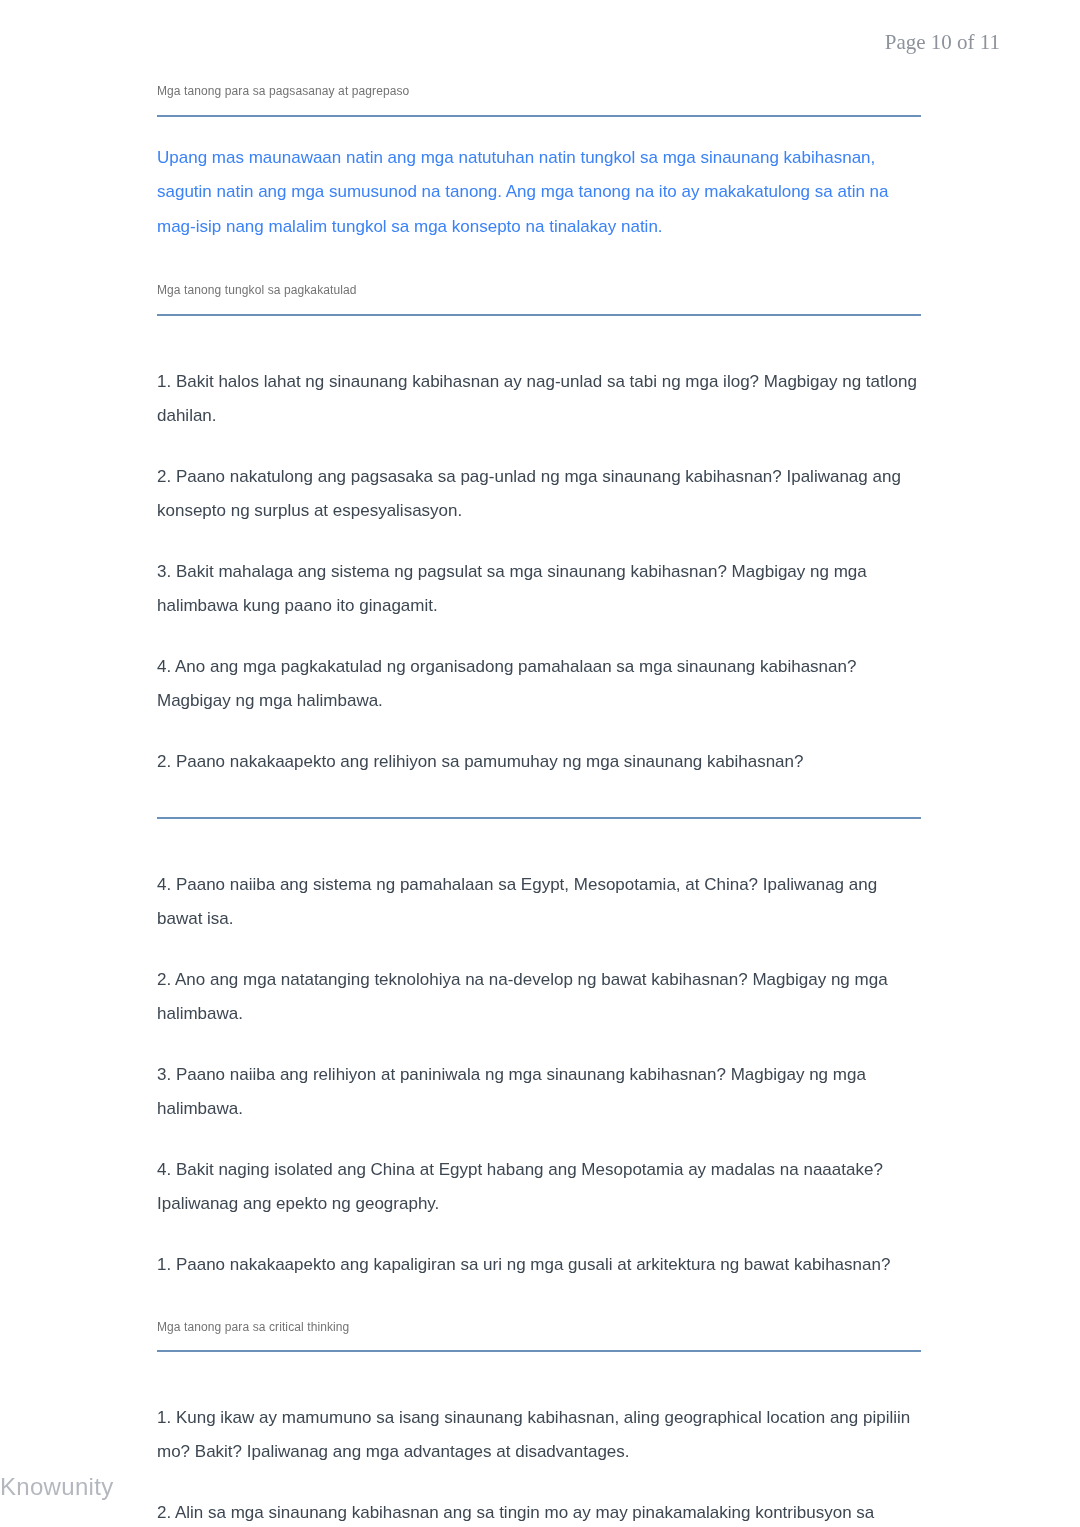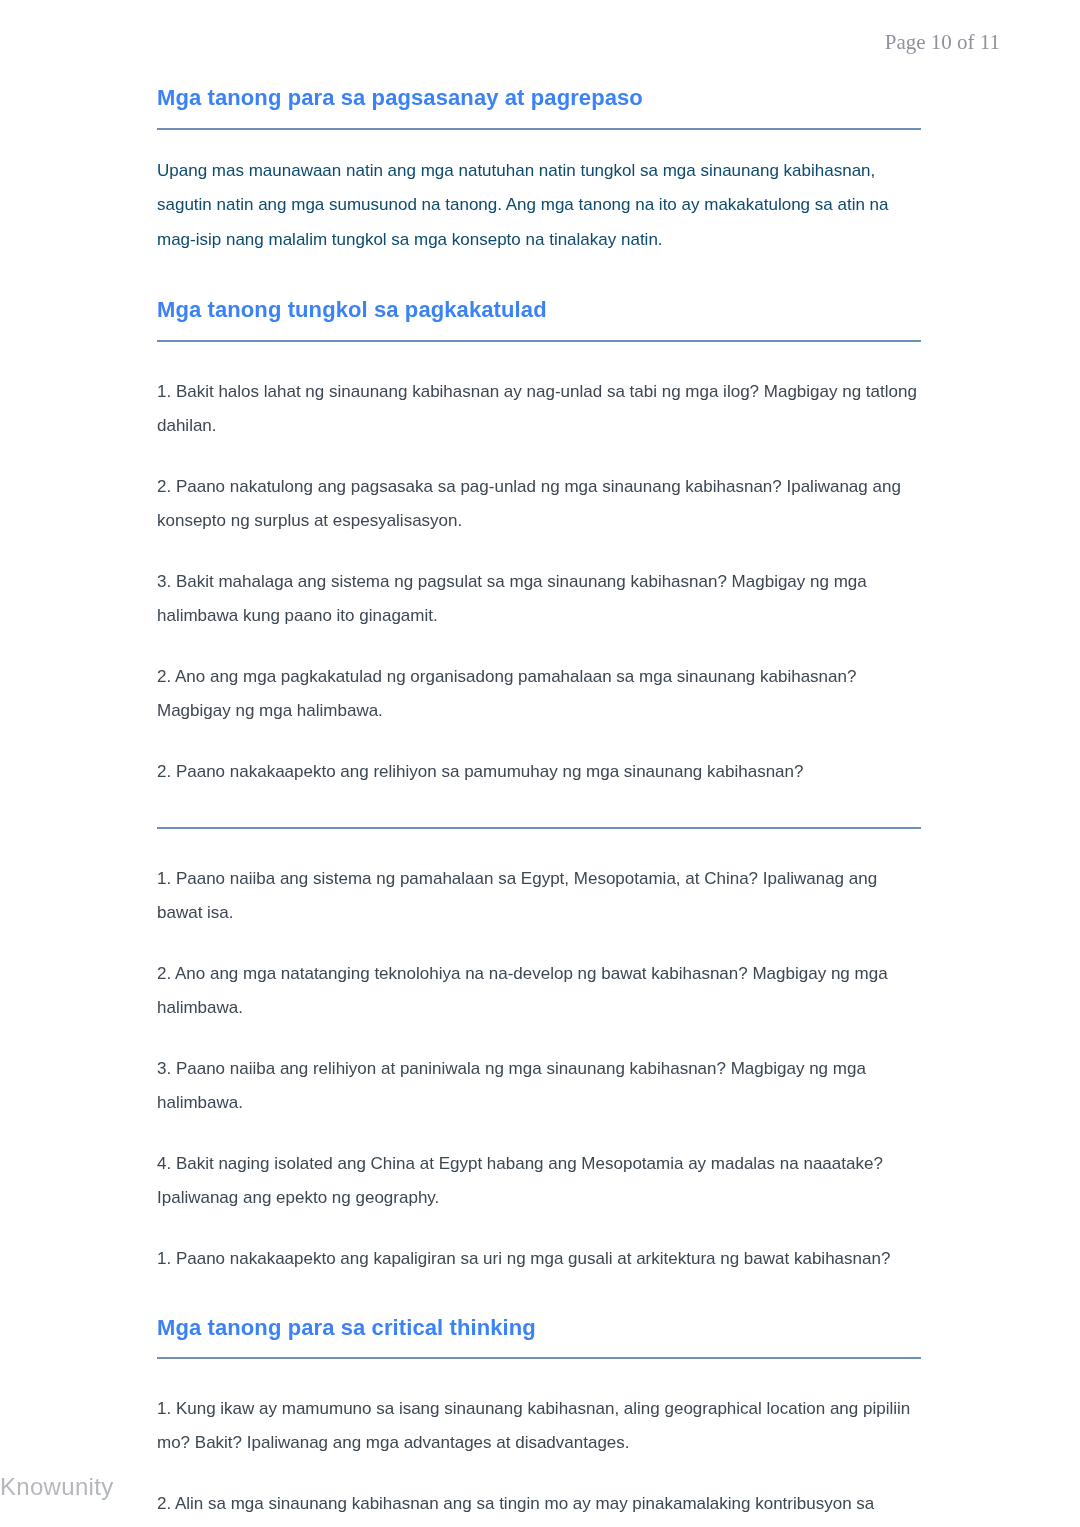--- a/index.html
+++ b/index.html
@@ -25,40 +25,40 @@
     color: #8d929b;
   }
   .content {
     position: absolute;
     left: 157px;
     top: 0;
     width: 764px;
     padding-top: 84px;
   }
   .section-heading {
-    font-size: 22px;
-    font-weight: 700;
-    color: #3b82f6;
+    font-size: 12px;
+    font-weight: 400;
+    color: #737373;
     letter-spacing: 0.1px;
     line-height: 1.3;
   }
   .rule {
     border: none;
     border-top: 2.5px solid #6b90ba;
     margin: 15px 0 0 0;
     width: 100%;
   }
   .intro {
     margin-top: 24px;
     font-size: 17px;
     line-height: 2.05;
-    color: #0c4a6e;
+    color: #3b82f6;
   }
   .qsection { margin-top: 38px; }
-  .questions { padding-top: 6px; }
+  .questions { padding-top: 22px; }
   .question {
     margin-top: 27px;
     font-size: 17px;
     line-height: 2.0;
     color: #3d4752;
   }
   .footer {
     position: absolute;
     left: 0;
     right: 0;
@@ -84,29 +84,29 @@
     <p class="intro">Upang mas maunawaan natin ang mga natutuhan natin tungkol sa mga sinaunang kabihasnan, sagutin natin ang mga sumusunod na tanong. Ang mga tanong na ito ay makakatulong sa atin na mag-isip nang malalim tungkol sa mga konsepto na tinalakay natin.</p>
 
     <div id="sections">
   <section class="qsection">
     <h2 class="section-heading">Mga tanong tungkol sa pagkakatulad</h2>
     <hr class="rule">
     <div class="questions">
             <p class="question">1. Bakit halos lahat ng sinaunang kabihasnan ay nag-unlad sa tabi ng mga ilog? Magbigay ng tatlong dahilan.</p>
             <p class="question">2. Paano nakatulong ang pagsasaka sa pag-unlad ng mga sinaunang kabihasnan? Ipaliwanag ang konsepto ng surplus at espesyalisasyon.</p>
             <p class="question">3. Bakit mahalaga ang sistema ng pagsulat sa mga sinaunang kabihasnan? Magbigay ng mga halimbawa kung paano ito ginagamit.</p>
-            <p class="question">2. Ano ang mga pagkakatulad ng organisadong pamahalaan sa mga sinaunang kabihasnan? Magbigay ng mga halimbawa.</p>
+            <p class="question">4. Ano ang mga pagkakatulad ng organisadong pamahalaan sa mga sinaunang kabihasnan? Magbigay ng mga halimbawa.</p>
             <p class="question">2. Paano nakakaapekto ang relihiyon sa pamumuhay ng mga sinaunang kabihasnan?</p>
           </div>
   </section>
 
   <section class="qsection">
     <hr class="rule">
     <div class="questions">
-            <p class="question">1. Paano naiiba ang sistema ng pamahalaan sa Egypt, Mesopotamia, at China? Ipaliwanag ang bawat isa.</p>
+            <p class="question">4. Paano naiiba ang sistema ng pamahalaan sa Egypt, Mesopotamia, at China? Ipaliwanag ang bawat isa.</p>
             <p class="question">2. Ano ang mga natatanging teknolohiya na na-develop ng bawat kabihasnan? Magbigay ng mga halimbawa.</p>
             <p class="question">3. Paano naiiba ang relihiyon at paniniwala ng mga sinaunang kabihasnan? Magbigay ng mga halimbawa.</p>
             <p class="question">4. Bakit naging isolated ang China at Egypt habang ang Mesopotamia ay madalas na naaatake? Ipaliwanag ang epekto ng geography.</p>
             <p class="question">1. Paano nakakaapekto ang kapaligiran sa uri ng mga gusali at arkitektura ng bawat kabihasnan?</p>
           </div>
   </section>
 
   <section class="qsection">
     <h2 class="section-heading">Mga tanong para sa critical thinking</h2>
     <hr class="rule">

